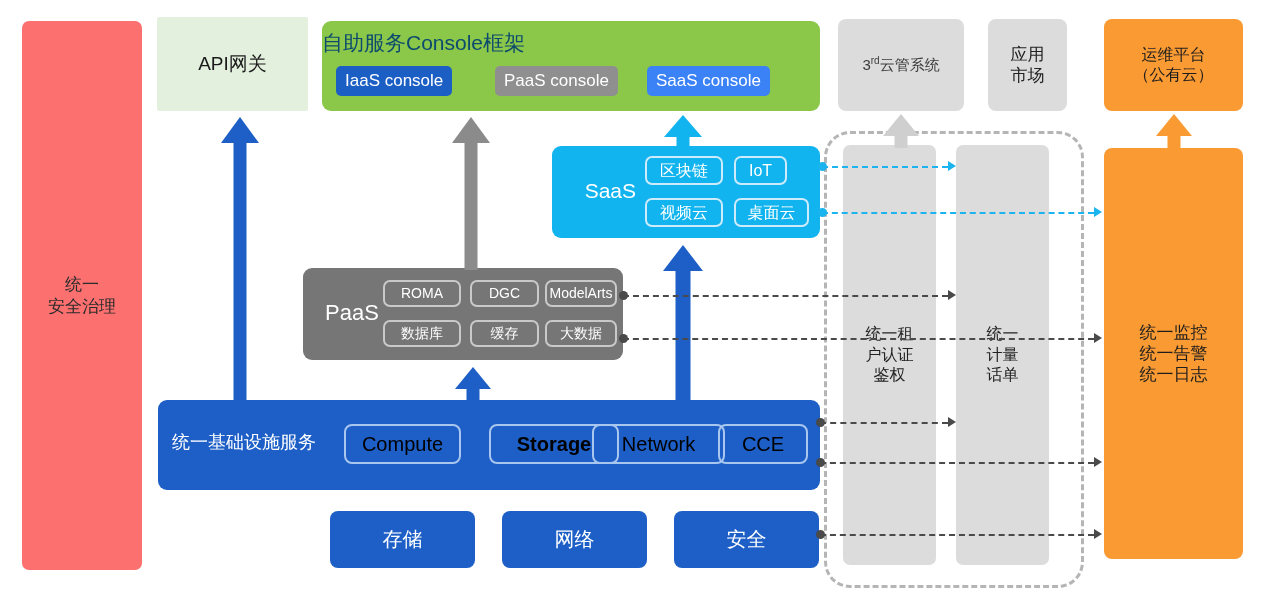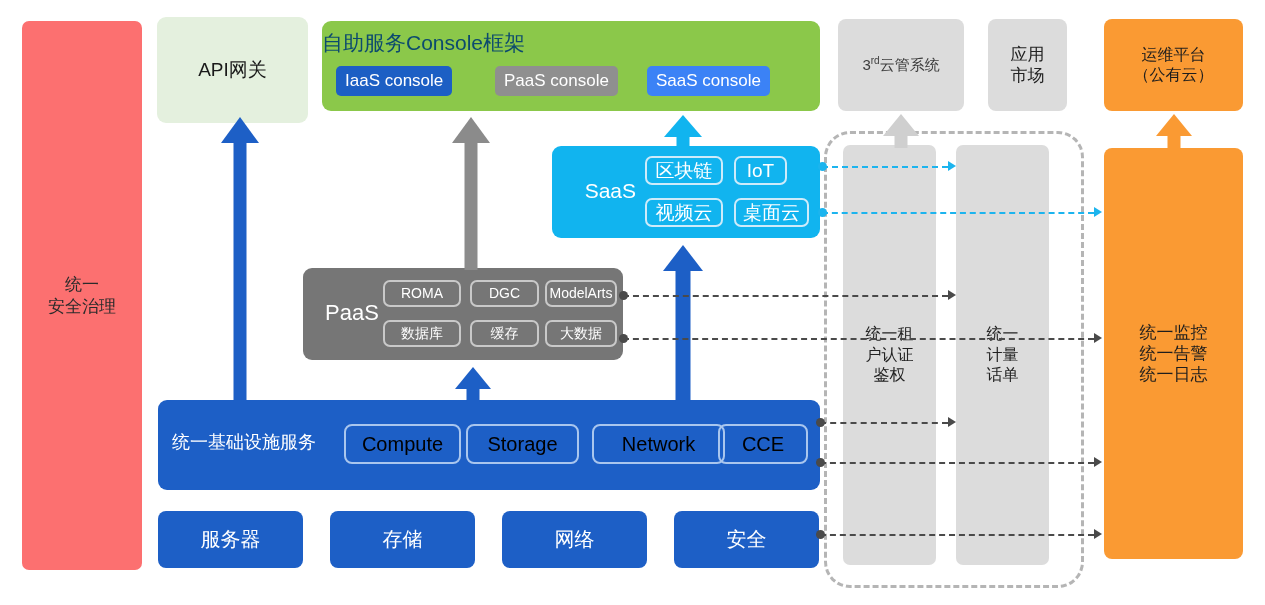--- a/index.html
+++ b/index.html
@@ -7,22 +7,22 @@
        font-family:"Liberation Sans","DejaVu Sans",sans-serif;}
   .stage{position:absolute;left:0;top:0;width:1265px;height:605px;}
   .box{position:absolute;box-sizing:border-box;display:flex;align-items:center;
        justify-content:center;text-align:center;border-radius:8px;line-height:1.25;}
 
   
   #security-panel{left:22px;top:21px;width:120px;height:549px;background:#fc7070;
                   color:#2b2b2b;font-size:17px;border-radius:7px;}
 
   
-  #api-gateway{left:157px;top:17px;width:151px;height:106px;background:#e4f0de;
-               color:#1a1a1a;font-size:19px;border-radius:9px;}
+  #api-gateway{left:157px;top:17px;width:151px;height:94px;background:#e4f0de;
+               color:#1a1a1a;font-size:19px;border-radius:2px;}
 
   
   #console-frame{left:322px;top:21px;width:498px;height:90px;background:#8bc84a;
                  border-radius:9px;display:block;}
   #console-title{position:absolute;left:0;top:9px;width:100%;text-align:left;
                  font-size:21px;color:#0c4a6e;}
   .console-chip{position:absolute;top:45px;height:30px;border-radius:5px;
                 display:flex;align-items:center;justify-content:center;
                 color:#fff;font-size:17px;box-sizing:border-box;padding:0 9px;}
   #chip-iaas{left:14px;background:#1c5fc4;}
@@ -42,21 +42,21 @@
   #ops-platform-side{left:1104px;top:148px;width:139px;height:411px;background:#fa9a33;
                      color:#1d1d1d;font-size:17px;border-radius:8px;}
 
   
   #saas-block{left:552px;top:146px;width:268px;height:92px;background:#11b4ef;
               border-radius:9px;display:block;}
   #saas-label{position:absolute;left:12px;top:32px;width:72px;text-align:right;
               color:#fff;font-size:21px;}
   .saas-chip{position:absolute;height:29px;border:2px solid #cdebfa;border-radius:7px;
              display:flex;align-items:center;justify-content:center;color:#fff;
-             font-size:19px;box-sizing:border-box;}
+             font-size:16px;box-sizing:border-box;}
   #saas-blockchain{left:93px;top:10px;width:78px;}
   #saas-iot{left:182px;top:10px;width:53px;}
   #saas-video{left:93px;top:52px;width:78px;}
   #saas-desktop{left:182px;top:52px;width:75px;}
 
   
   #paas-block{left:303px;top:268px;width:320px;height:92px;background:#767676;
               border-radius:9px;display:block;}
   #paas-label{position:absolute;left:10px;top:31px;width:78px;text-align:center;
               color:#fff;font-size:22px;}
@@ -71,21 +71,21 @@
   #paas-bigdata{left:242px;top:52px;width:72px;}
 
   
   #infra-bar{left:158px;top:400px;width:662px;height:90px;background:#1d5fc6;
              border-radius:9px;display:block;}
   #infra-label{position:absolute;left:14px;top:31px;font-size:18px;color:#fff;}
   .infra-chip{position:absolute;top:24px;height:40px;border:2px solid #a9c6ee;
               border-radius:8px;display:flex;align-items:center;justify-content:center;
               color:#000000;font-size:20px;box-sizing:border-box;}
   #infra-compute{left:186px;width:117px;}
-  #infra-storage{left:308px;width:113px;}
+  #infra-storage{left:331px;width:130px;font-weight:bold;}
   #infra-network{left:434px;width:133px;}
   #infra-cce{left:560px;width:90px;}
 
   
   .res-box{position:absolute;top:511px;height:57px;background:#1d5fc6;color:#fff;
            font-size:20px;border-radius:8px;display:flex;align-items:center;
            justify-content:center;box-sizing:border-box;}
   #res-server{left:158px;width:145px;}
   #res-storage{left:330px;width:145px;}
   #res-network{left:502px;width:145px;}
@@ -209,23 +209,20 @@
       <span>Storage</span>
     </div>
     <div class="infra-chip" id="infra-network">
       <span>Network</span>
     </div>
     <div class="infra-chip" id="infra-cce">
       <span>CCE</span>
     </div>
   </div>
 
-  <div class="res-box" id="res-server">
-    <span>服务器</span>
-  </div>
   <div class="res-box" id="res-storage">
     <span>存储</span>
   </div>
   <div class="res-box" id="res-network">
     <span>网络</span>
   </div>
   <div class="res-box" id="res-security">
     <span>安全</span>
   </div>
 

